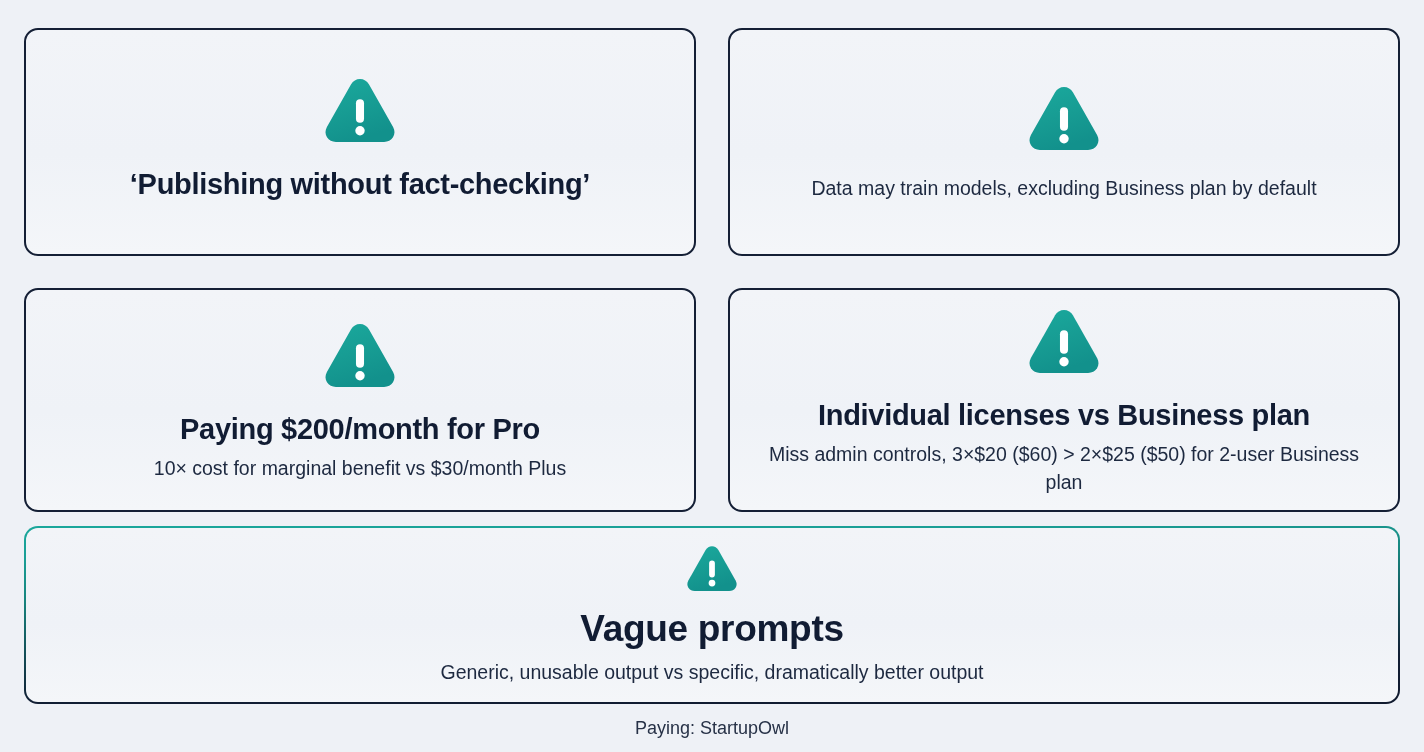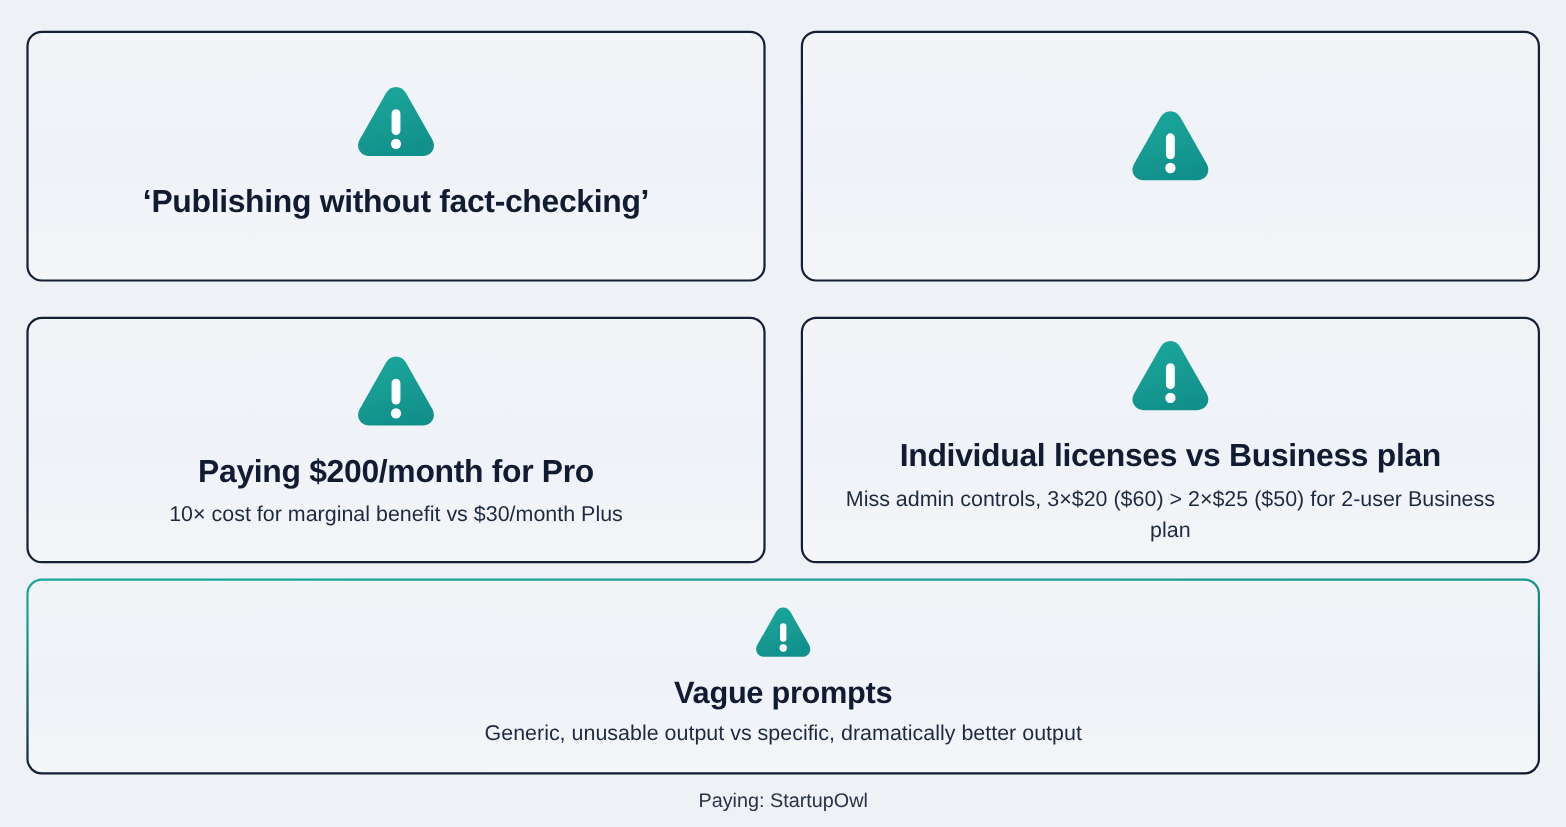--- a/index.html
+++ b/index.html
@@ -88,21 +88,21 @@
 
   .card-title {
     font-size: 29px;
     font-weight: bold;
     color: #111c33;
     letter-spacing: -0.3px;
     line-height: 1.18;
     margin-bottom: 9px;
   }
   .card-title.small {
-    font-size: 28px;
+    font-size: 37px;
     margin-bottom: 8px;
   }
 
   .card-sub {
     font-size: 19.5px;
     font-weight: normal;
     color: #1d2940;
     line-height: 1.42;
     max-width: 100%;
   }
@@ -151,20 +151,21 @@
               <stop offset="0%" stop-color="#1aa99d"></stop>
               <stop offset="55%" stop-color="#179c93"></stop>
               <stop offset="100%" stop-color="#12918c"></stop>
             </linearGradient>
           </defs>
           <path d="M50 12 C54.5 12 58.3 14.4 60.6 18.3 L89.4 69.1 C91.7 73.2 91.6 77.7 89.3 81.3 C87.0 84.9 83.2 86.8 78.7 86.8 L21.3 86.8 C16.8 86.8 13.0 84.9 10.7 81.3 C8.4 77.7 8.3 73.2 10.6 69.1 L39.4 18.3 C41.7 14.4 45.5 12 50 12 Z" fill="url(#tg2)"></path>
           <rect x="45.2" y="36" width="9.6" height="28" rx="4.8" fill="#ffffff"></rect>
           <circle cx="50" cy="73.5" r="5.6" fill="#ffffff"></circle>
         </svg>
       </span>
+      <div class="card-sub">Data may train models, excluding Business plan by default</div>
     </div>
 
     <div class="card">
       <span class="icon-wrap">
         <svg class="warn-icon" viewBox="0 0 100 100" xmlns="http://www.w3.org/2000/svg" aria-hidden="true">
           <defs>
             <linearGradient id="tg3" x1="0" y1="0" x2="0.35" y2="1">
               <stop offset="0%" stop-color="#1aa99d"></stop>
               <stop offset="55%" stop-color="#179c93"></stop>
               <stop offset="100%" stop-color="#12918c"></stop>

